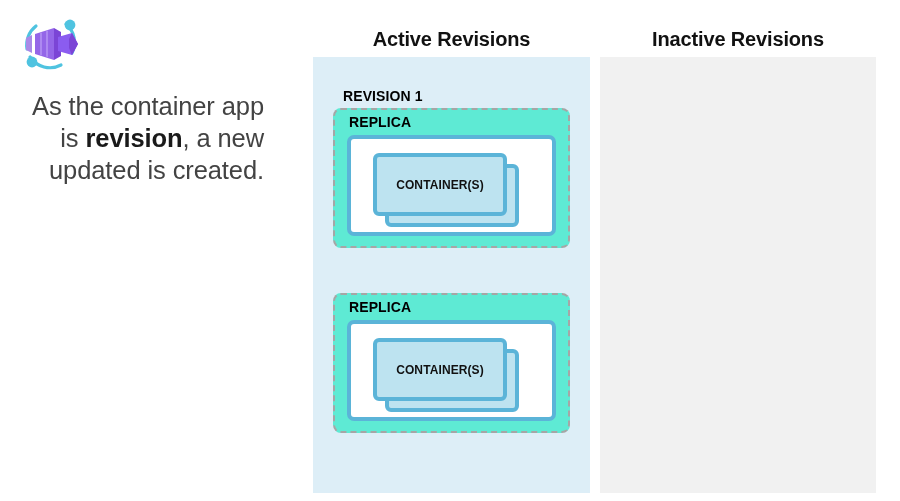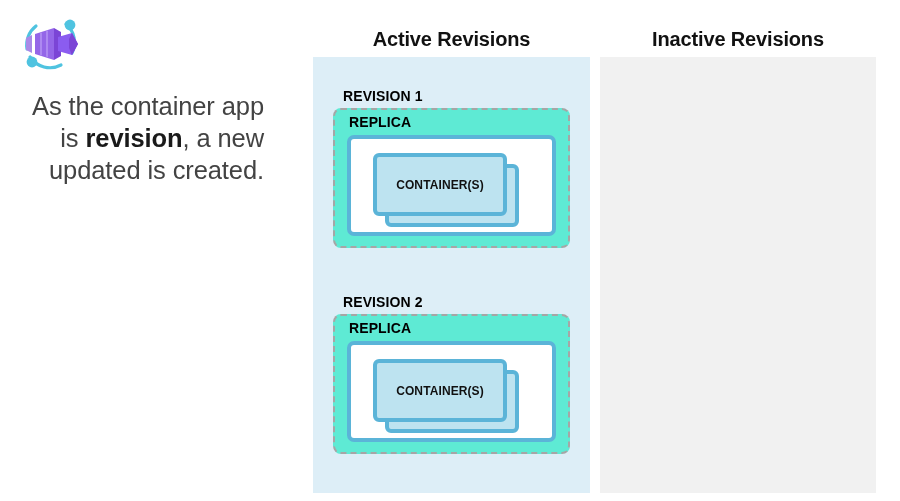--- a/index.html
+++ b/index.html
@@ -196,21 +196,20 @@
       <div class="replica-inner">
         <div class="container-card container-back"></div>
         <div class="container-card container-front">
           <span class="container-label">CONTAINER(S)</span>
         </div>
       </div>
     </div>
   </div>
 
   <div id="revision-2" class="revision">
-    <div class="revision-label">REVISION 2</div>
     <div class="replica-box">
       <div class="replica-label">REPLICA</div>
       <div class="replica-inner">
         <div class="container-card container-back"></div>
         <div class="container-card container-front">
           <span class="container-label">CONTAINER(S)</span>
         </div>
       </div>
     </div>
   </div>

